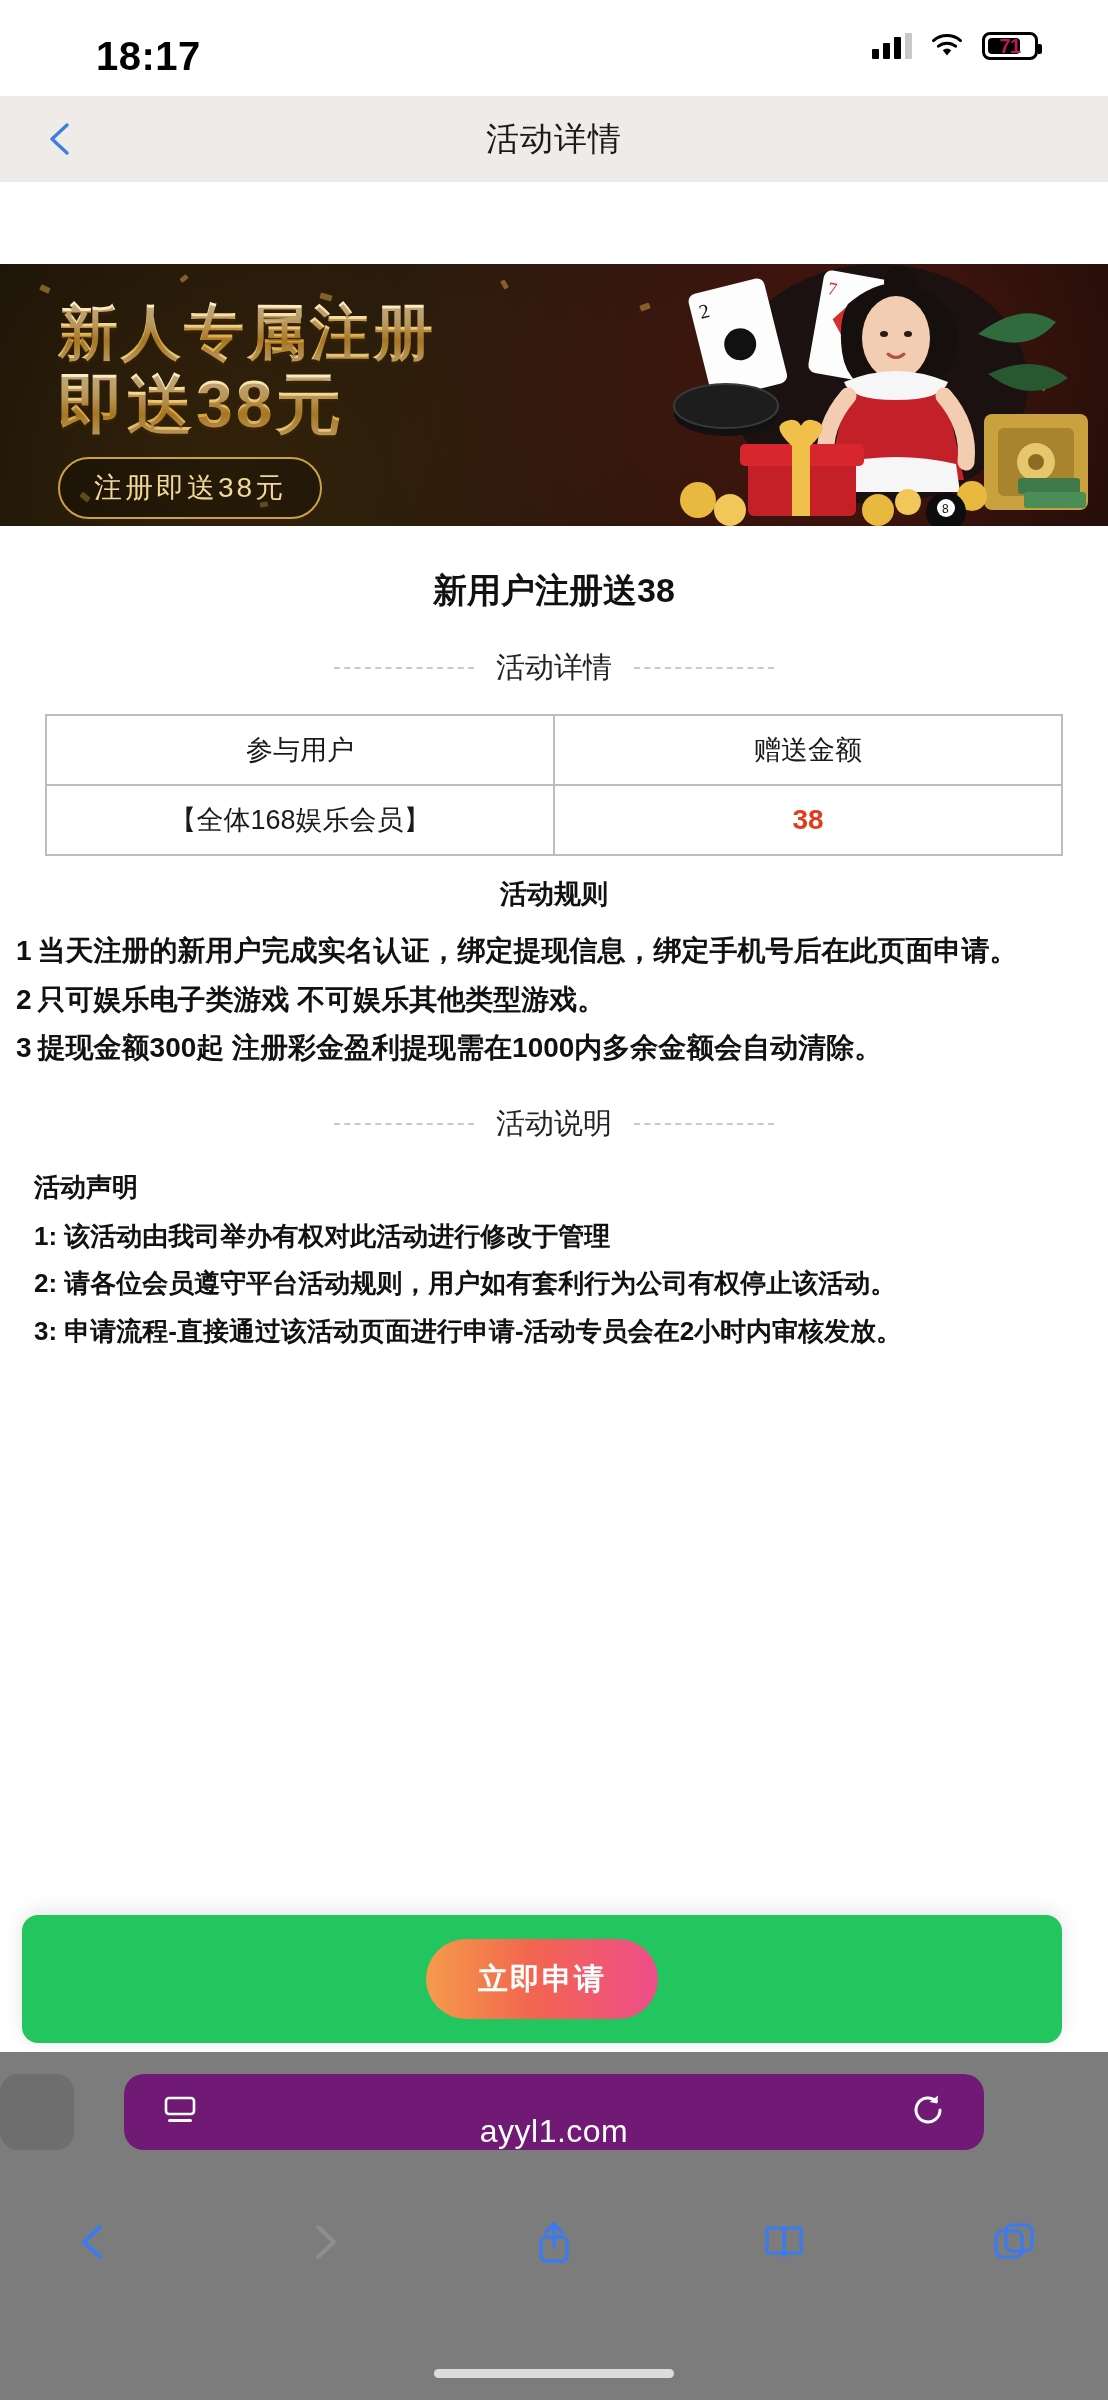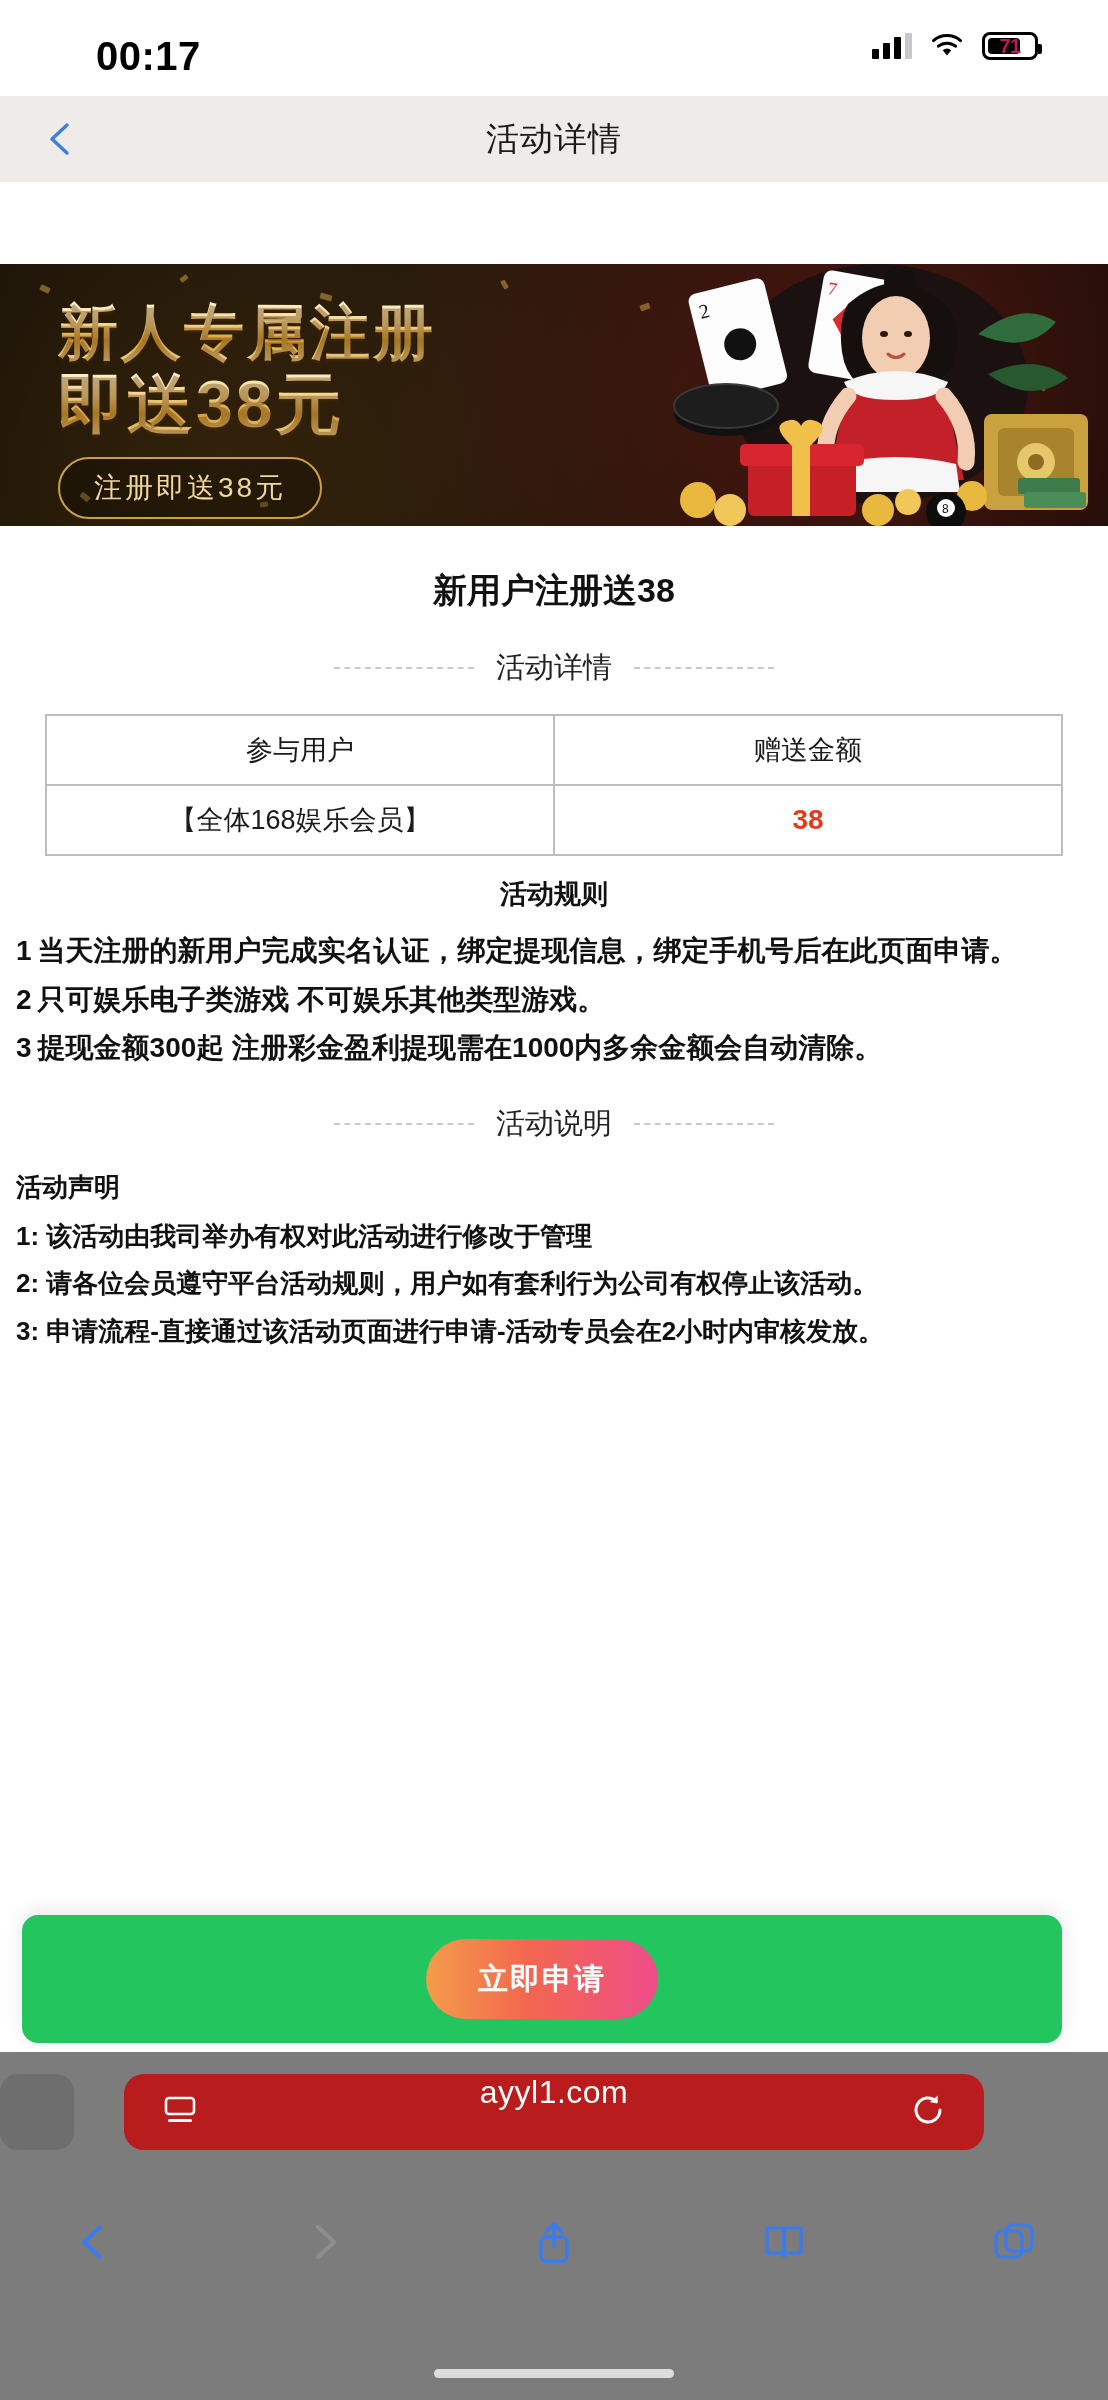--- a/index.html
+++ b/index.html
@@ -159,21 +159,21 @@
     color: #111; margin: 20px 0 18px;
   }
   .rules { padding: 0 16px; }
   .rule-line {
     font-size: 28px; line-height: 1.52; color: #111;
     font-weight: bold; margin-bottom: 6px;
   }
   .rule-line .num { margin-right: 6px; }
   .rule-line .body { font-weight: bold; }
 
-  .desc-block { padding: 0 16px; margin-top: 2px; }
+  .desc-block { padding: 0 34px; margin-top: 2px; }
   .desc-title { font-size: 26px; font-weight: bold; color: #111; margin-bottom: 12px; }
   .desc-line {
     font-size: 26px; font-weight: bold; color: #111;
     line-height: 1.52; margin-bottom: 8px;
   }
 
   
   .apply-wrap {
     position: absolute; left: 22px; top: 1915px;
     width: 1040px; height: 128px;
@@ -199,43 +199,43 @@
     position: relative; height: 120px;
     display: flex; align-items: center; justify-content: center;
   }
   .tab-side {
     position: absolute; left: 0; top: 22px;
     width: 74px; height: 76px; border-radius: 18px;
     background: #6e6e6e;
   }
   .addr-bar {
     width: 860px; height: 76px; border-radius: 20px;
-    background: #b91c1c;
-    display: flex; align-items: flex-start; justify-content: center;
+    background: #701a75;
+    display: flex; align-items: flex-end; justify-content: center;
     position: relative;
   }
   .addr-text { font-size: 32px; color: #fff; letter-spacing: 0.5px; }
   .addr-left-icon { position: absolute; left: 38px; top: 50%; transform: translateY(-50%); }
   .addr-right-icon { position: absolute; right: 38px; top: 50%; transform: translateY(-50%); }
   .toolbar {
     height: 140px;
     display: flex; align-items: center; justify-content: space-between;
     padding: 0 62px;
   }
   .toolbar .tb-item { width: 64px; height: 64px; display: flex; align-items: center; justify-content: center; }
   .home-ind {
     position: absolute; left: 50%; transform: translateX(-50%);
     bottom: 22px; width: 240px; height: 9px; border-radius: 6px; background: #dcdcdc;
   }
 </style>
 </head>
 <body>
 
 <div class="statusbar">
-  <div class="status-time">00:17</div>
+  <div class="status-time">18:17</div>
   <div class="status-right">
     <span class="sig-bars">
         <i></i>
         <i></i>
         <i></i>
         <i></i>
       </span>
     <span class="wifi">
       <svg width="34" height="26" viewBox="0 0 34 26">
           <path d="M17 22.5l4.2-5.2a6.6 6.6 0 0 0-8.4 0L17 22.5z" fill="#000"></path>

